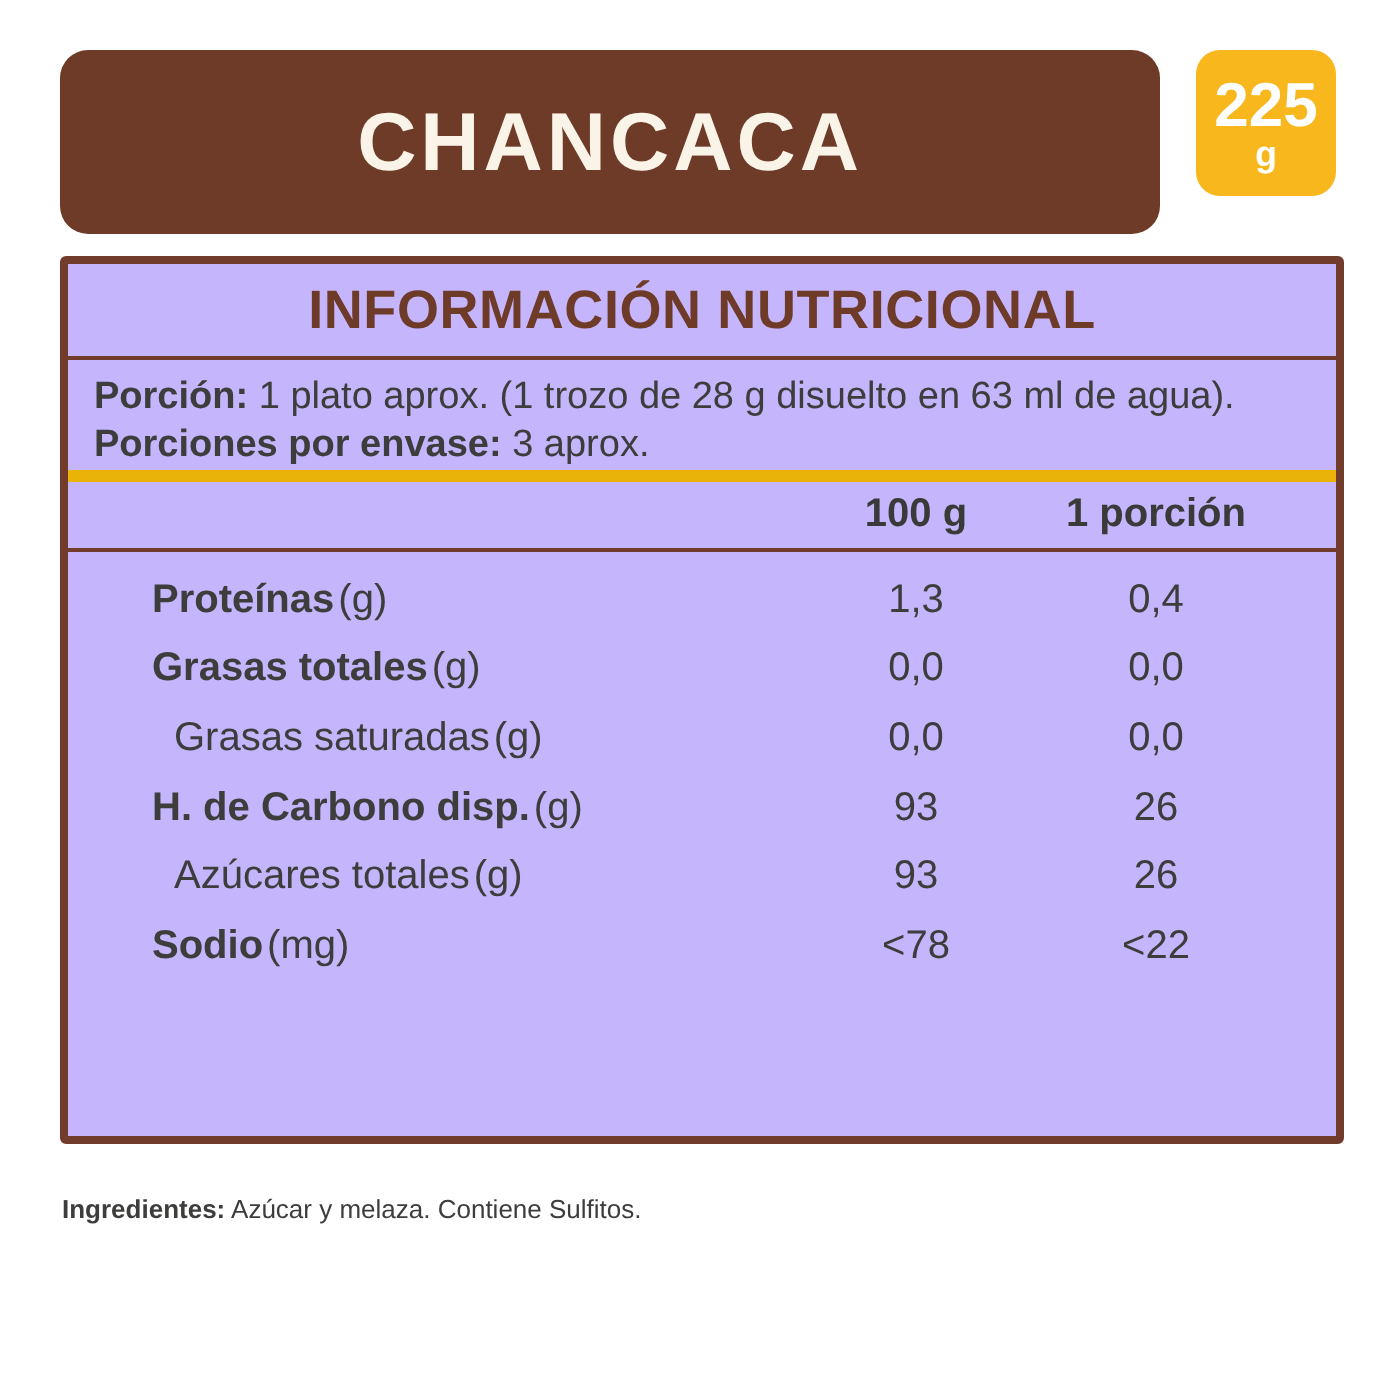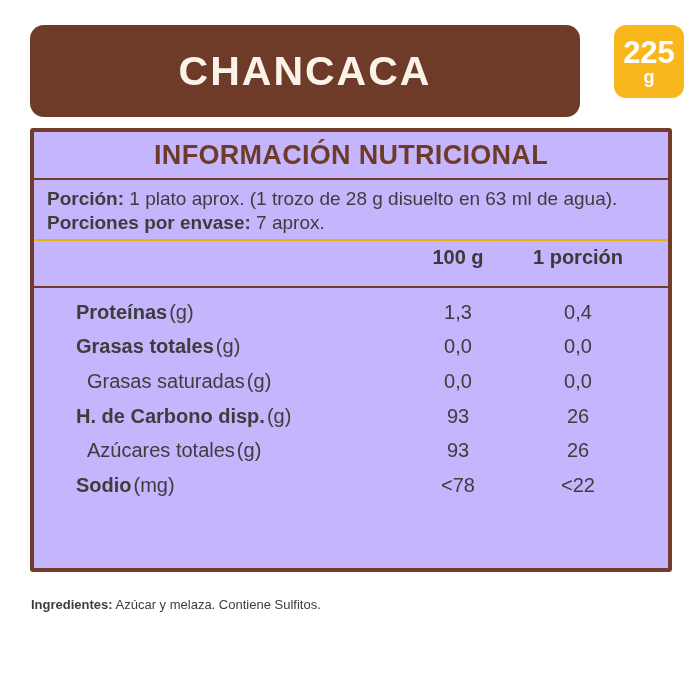--- a/index.html
+++ b/index.html
@@ -13,42 +13,42 @@
     background:#6F3B29;border-radius:14px;
     display:flex;align-items:center;justify-content:center;
   }
   .banner-text{
     color:#FAF4E8;font-size:41px;font-weight:700;letter-spacing:2px;line-height:1;
   }
   
   .badge{
     position:absolute;left:598px;top:25px;width:70px;height:73px;
     background:#F9B71E;border-radius:12px;color:#ffffff;font-weight:700;
-    display:flex;flex-direction:column;align-items:center;justify-content:center;margin-left:16px;
+    display:flex;flex-direction:column;align-items:center;justify-content:center;
   }
   .badge-value{font-size:31px;line-height:30px;}
   .badge-unit{font-size:18px;line-height:18px;}
   
   .panel{
     position:absolute;left:30px;top:128px;width:642px;height:444px;
     box-sizing:border-box;border:4px solid #713C2C;border-radius:3px;background:#c4b5fd;
   }
   .panel-title{
     height:46px;border-bottom:2px solid #713C2C;
     display:flex;align-items:center;justify-content:center;
     color:#6F3B29;font-weight:700;font-size:27px;letter-spacing:.3px;
   }
   .portion{
-    height:61px;box-sizing:border-box;border-bottom:2px solid #eab308;
+    height:61px;box-sizing:border-box;border-bottom:6px solid #eab308;
     padding:7px 13px 0 13px;font-size:19px;line-height:24px;color:#3D3D3C;
   }
   .portion b{font-weight:700;}
   .t-head{
     display:grid;grid-template-columns:1fr 120px 120px;
-    padding:0 30px 12px 42px;height:33px;border-bottom:2px solid #713C2C;
+    padding:0 30px 0 42px;height:33px;border-bottom:2px solid #713C2C;
     align-items:center;font-weight:700;font-size:20px;color:#3A3A39;
   }
   .t-body{padding-top:7px;}
   .t-row{
     display:grid;grid-template-columns:1fr 120px 120px;
     padding:0 30px 0 42px;height:34.6px;align-items:center;
     font-size:20px;color:#3D3D3C;
   }
   .t-val{text-align:center;}
   .t-row.bold .nname{font-weight:700;}
@@ -72,21 +72,21 @@
   <div class="badge">
     <span class="badge-value">225</span>
     <span class="badge-unit">g</span>
   </div>
 
   <div class="panel">
     <div class="panel-title">INFORMACIÓN NUTRICIONAL</div>
 
     <div class="portion">
       <div><b>Porción:</b> <span>1 plato aprox. (1 trozo de 28 g disuelto en 63 ml de agua).</span></div>
-      <div><b>Porciones por envase:</b> <span>7 aprox.</span></div>
+      <div><b>Porciones por envase:</b> <span>3 aprox.</span></div>
     </div>
 
     <div class="t-head">
       <div class="t-label"></div>
       <div class="t-val">100 g</div>
       <div class="t-val">1 porción</div>
     </div>
 
     <div class="t-body">
 

